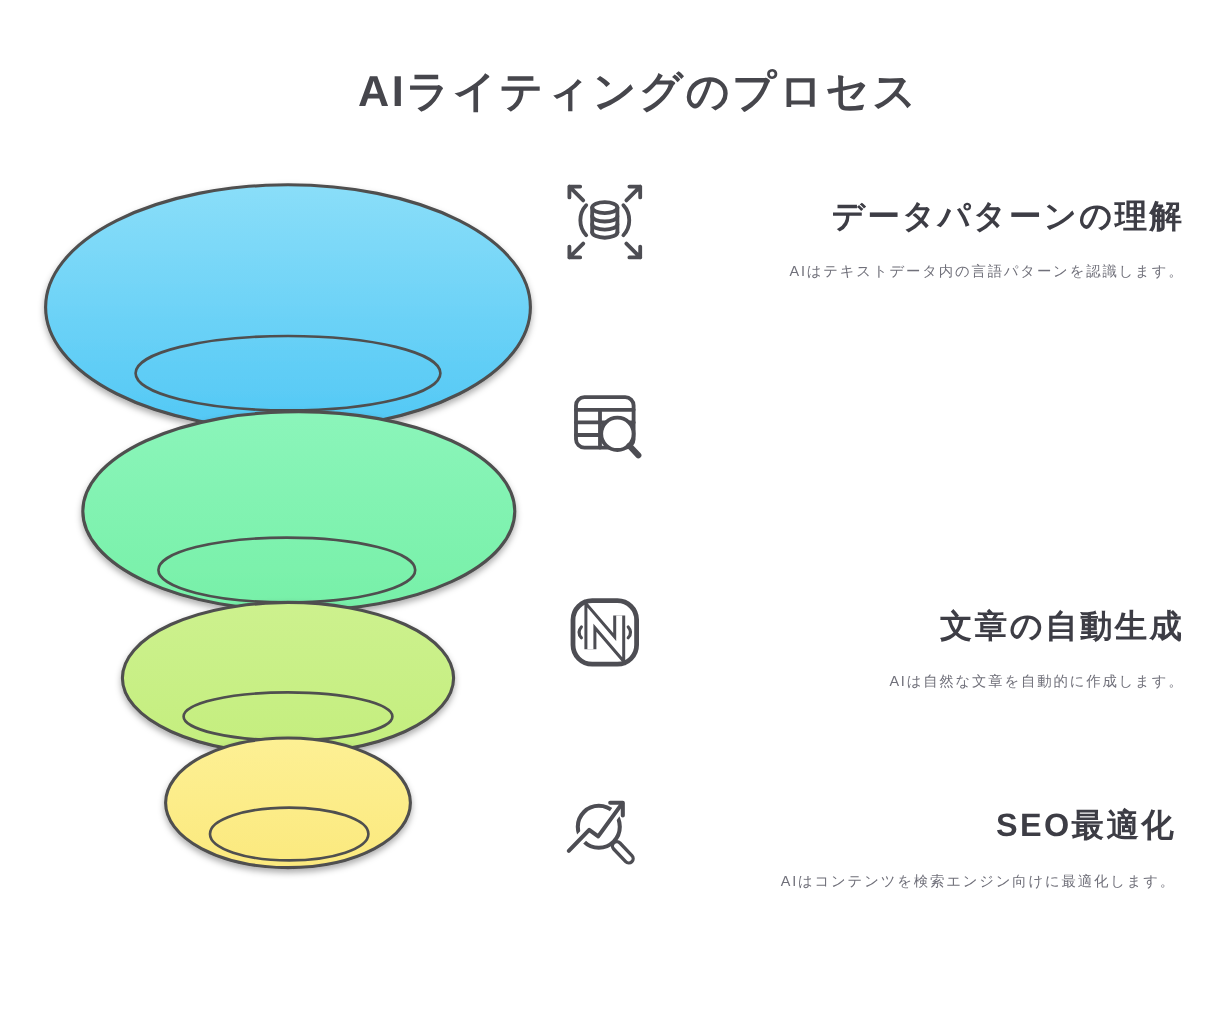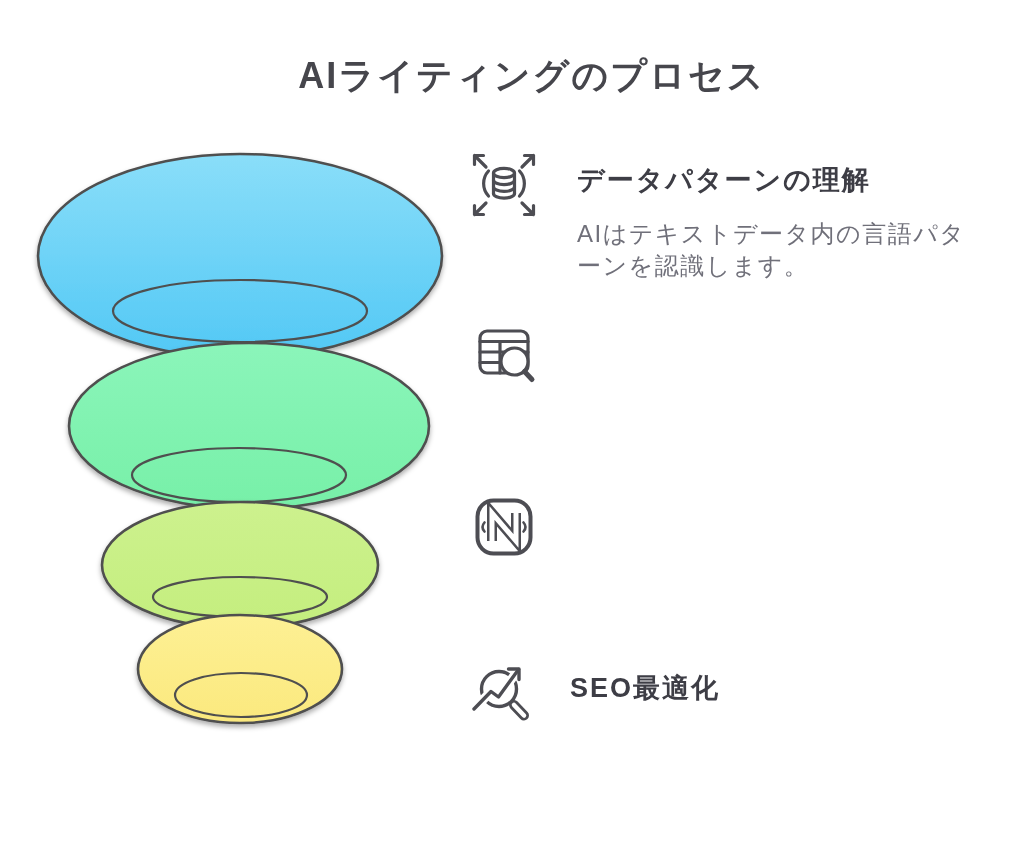--- a/index.html
+++ b/index.html
@@ -26,21 +26,21 @@
     font-weight:700;
     letter-spacing:2px;
     color:var(--color-title);
   }
   .funnel{
     position:absolute;
     top:0;left:0;
   }
   .funnel ellipse.outer{stroke:var(--color-outline);stroke-width:2.6;}
   .funnel ellipse.inner{stroke:var(--color-outline);stroke-width:2.2;fill:none;}
-  .steps{position:absolute;top:0;left:0;width:1024px;height:853px;}
+  .steps{position:absolute;top:0;left:0;width:1024px;height:853px;text-align:right;}
   .step{
     position:absolute;
     left:467px;
     display:flex;
     gap:36px;
     width:556px;
   }
   .step-1{top:148px;}
   .step-2{top:320px;}
   .step-3{top:490px;}
@@ -54,21 +54,21 @@
   .step-title{
     font-size:27px;
     font-weight:700;
     letter-spacing:2px;
     color:var(--color-heading);
     line-height:1.25;
   }
   .step-desc{
     margin-top:20px;
     width:410px;
-    font-size:24px;
+    font-size:12px;
     letter-spacing:1.5px;
     line-height:1.35;
     color:var(--color-body);
   }
 </style>
 </head>
 <body>
 
 <h1 class="page-title">AIライティングのプロセス</h1>
 
@@ -159,34 +159,39 @@
       <svg viewBox="0 0 74 74">
         <rect class="icon-stroke-thick" x="10.5" y="10.5" width="53" height="53" rx="16"></rect>
 
         <path class="icon-stroke" style="stroke-width:2.6" d="M 17.5 32.5 q -4 4.5 0 9"></path>
         <path class="icon-stroke" style="stroke-width:2.6" d="M 56.5 32.5 q 4 4.5 0 9"></path>
 
         <path d="M 25 51 L 25 23 L 49 51 L 49 23" fill="none" stroke="var(--color-icon)" stroke-width="10" stroke-linecap="butt" stroke-linejoin="miter"></path>
         <path d="M 25 51 L 25 23 L 49 51 L 49 23" fill="none" stroke="var(--color-background)" stroke-width="5" stroke-linecap="butt" stroke-linejoin="miter"></path>
       </svg>
     </div>
+    <div class="step-text">
+      <div class="step-title">文章の自動生成</div>
+      <div class="step-desc">AIは自然な文章を自動的に作成します。</div>
+    </div>
   </div>
 
   <div class="step step-4">
     <div class="step-icon">
       <svg viewBox="0 0 74 74">
 
         <circle class="icon-stroke" style="stroke-width:3.4" cx="32" cy="33" r="17.5"></circle>
 
         <path d="M 7 53 L 24 35.5 L 31.5 41 L 51.5 13.5" fill="none" stroke="var(--color-background)" stroke-width="9" stroke-linecap="round" stroke-linejoin="round"></path>
         <path class="icon-stroke" style="stroke-width:3.4" d="M 7 53 L 24 35.5 L 31.5 41 L 51.5 13.5"></path>
         <path class="icon-stroke" style="stroke-width:3.4" d="M 41.5 13 L 52 13 L 52 23.5"></path>
 
         <path d="M 47 49 L 57 59.5" fill="none" stroke="var(--color-icon)" stroke-width="10" stroke-linecap="round"></path>
         <path d="M 47 49 L 57 59.5" fill="none" stroke="var(--color-background)" stroke-width="4.5" stroke-linecap="round"></path>
       </svg>
     </div>
     <div class="step-text">
       <div class="step-title">SEO最適化</div>
+      <div class="step-desc">AIはコンテンツを検索エンジン向けに最適化します。</div>
     </div>
   </div>
 
 </div>
 
 </body></html>

